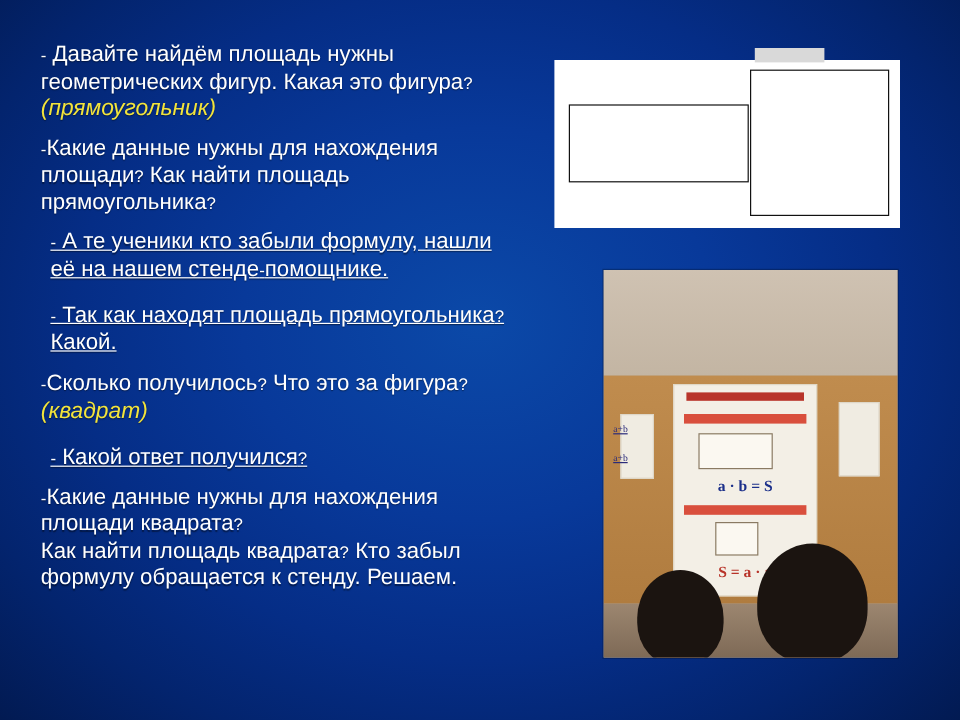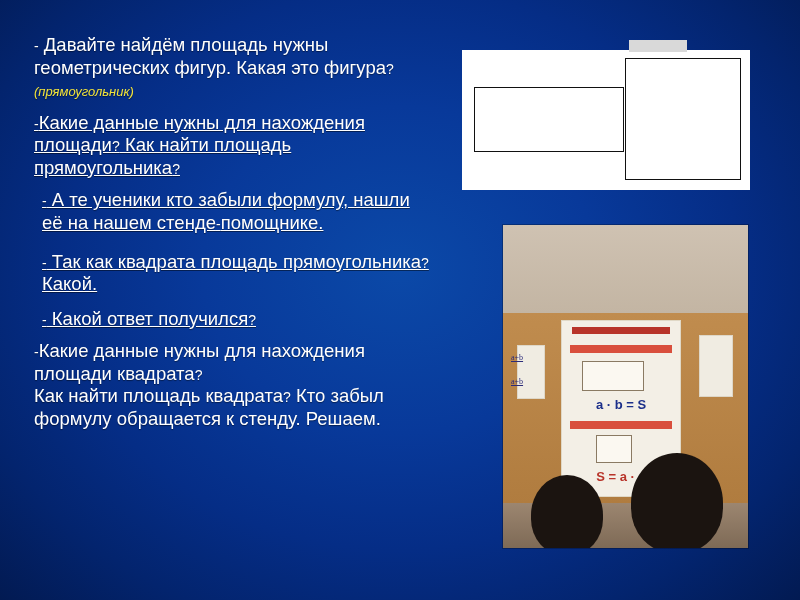--- a/index.html
+++ b/index.html
@@ -40,24 +40,23 @@
   }
   .small {
     font-size: 14px;
   }
   .q {
     font-size: 14px;
   }
   .ital-yellow {
     font-style: italic;
     color: #f2e43c;
-    font-size: 13px;
+    font-size: 19px;
   }
   .gap-lg {
-    text-decoration: underline;
   }
   .gap-md {
     margin-bottom: 16px;
   }
   .gap-sm {
     margin-bottom: 12px;
   }
 
   
   .fig-panel {
@@ -143,21 +142,21 @@
     width: 60px;
     height: 28px;
     border: 1px solid #8a7a63;
     background: #fbf8f1;
   }
   .ph-formula {
     position: absolute;
     left: 0; right: 0;
     text-align: center;
     color: #1b2f8a;
-    font-family: Liberation Sans, sans-serif;
+    font-family: Liberation Serif, serif;
     font-weight: bold;
     font-size: 13px;
   }
   .ph-formula.red {
     color: #b8342a;
   }
   .ph-sidecard {
     position: absolute;
     width: 26px;
     height: 52px;
@@ -219,23 +218,27 @@
 
     <div class="para gap-lg">
       <span class="small">-</span><span>Какие данные нужны для нахождения площади</span><span class="q">?</span><span> Как найти площадь прямоугольника</span><span class="q">?</span>
     </div>
 
     <div class="para indent gap-md">
       <span class="small">-</span><span> А те ученики кто забыли формулу, нашли её на нашем стенде</span><span class="small">-</span><span>помощнике.</span>
     </div>
 
     <div class="para indent gap-sm">
-      <span class="small">-</span><span> Так как квадрата площадь прямоугольника</span><span class="q">?</span><span> Какой.</span>
-    </div>
-
+      <span class="small">-</span><span> Так как находят площадь прямоугольника</span><span class="q">?</span><span> Какой.</span>
+    </div>
+
+    <div class="para gap-md">
+      <span class="small">-</span><span>Сколько получилось</span><span class="q">?</span><span> Что это за фигура</span><span class="q">?</span>
+      <span class="ital-yellow">(квадрат)</span>
+    </div>
 
     <div class="para indent">
       <span class="small">-</span><span> Какой ответ получился</span><span class="q">?</span>
     </div>
 
     <div class="para gap-sm">
       <span class="small">-</span><span>Какие данные нужны для нахождения площади квадрата</span><span class="q">?</span><br><span> Как найти площадь квадрата</span><span class="q">?</span><span> Кто забыл формулу обращается к стенду. Решаем.</span>
     </div>
 
   </div>

